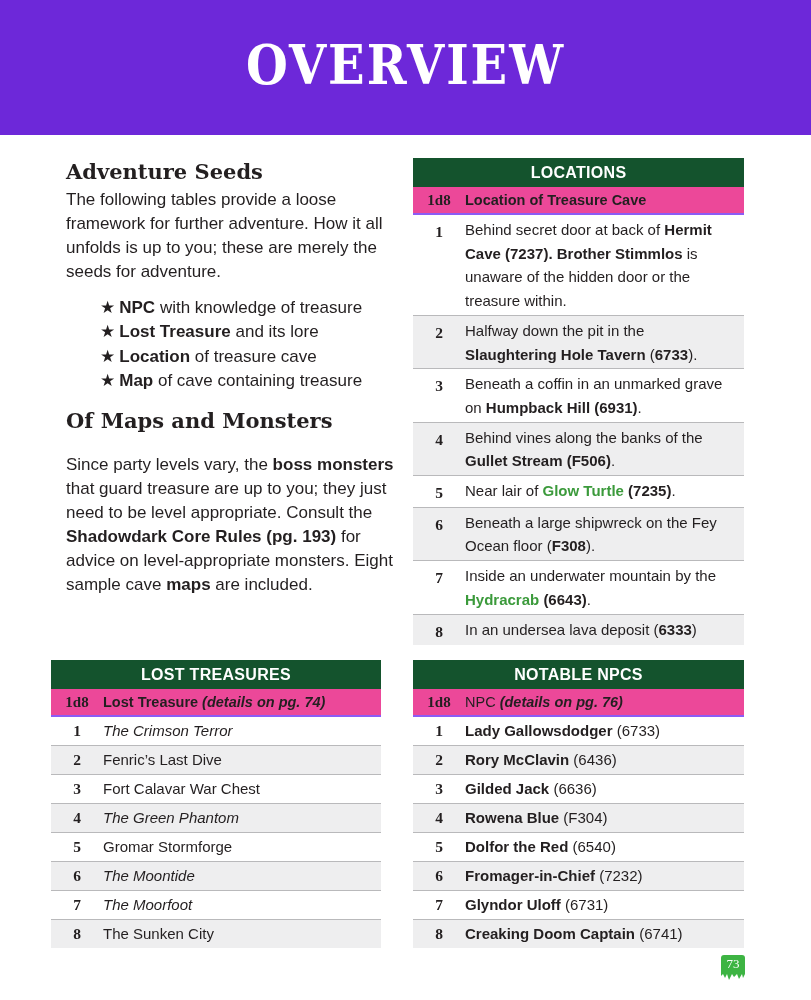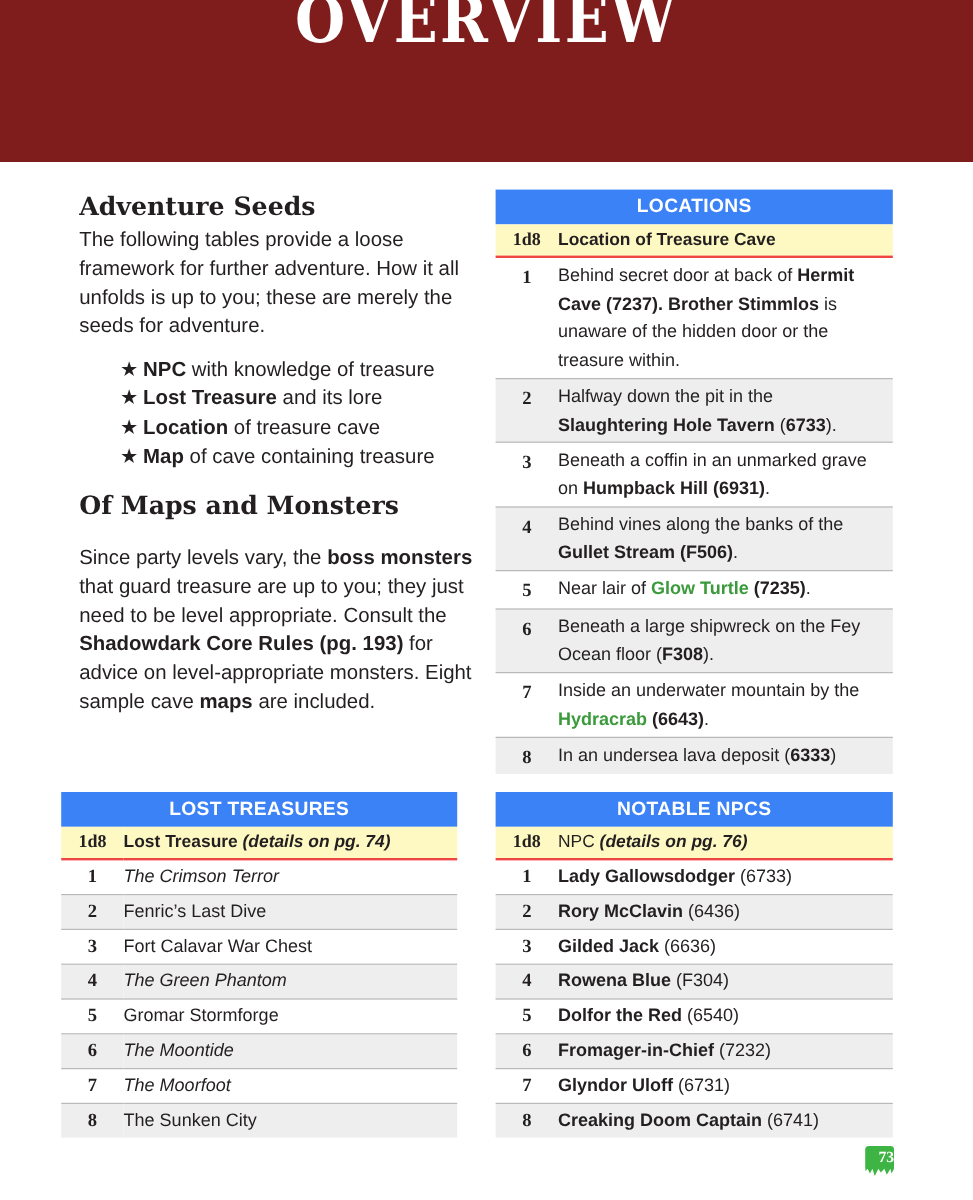--- a/index.html
+++ b/index.html
@@ -3,47 +3,47 @@
 <meta charset="utf-8">
 <style>
   html, body { margin: 0; padding: 0; }
   body {
     width: 811px; height: 1000px; background: #ffffff; position: relative;
     font-family: "Liberation Sans", "DejaVu Sans", sans-serif; color: #231f20;
     overflow: hidden;
   }
   .banner {
     position: absolute; left: 0; top: 0; width: 811px; height: 135px;
-    background: #7f1d1d; display: flex; justify-content: center;
+    background: #6d28d9; display: flex; align-items: center; justify-content: center;
   }
   .banner-title {
     color: #ffffff; font-family: "DejaVu Serif", serif; font-weight: bold;
     font-size: 48px; letter-spacing: 2px; margin-top: -6px;
     transform: scaleY(1.12);
   }
   .col-left { position: absolute; left: 66px; top: 158px; width: 332px; }
   .h2 {
     font-family: "DejaVu Serif", serif; font-weight: bold; font-size: 21px;
     color: #231f20; margin: 0; line-height: 28px;
   }
   .para { font-size: 17px; line-height: 24px; margin: 0; }
   .bullets { list-style: none; margin: 0; padding: 0 0 0 34px; }
   .bullets li { font-size: 17px; line-height: 24.3px; white-space: nowrap; }
   .star { margin-right: 4px; }
   .b { font-weight: bold; }
   .green { color: #3b9a3b; font-weight: bold; }
 
   table.rt { border-collapse: collapse; position: absolute; }
   .rt .title-row th {
-    background: #3b82f6; color: #ffffff; font-weight: bold; font-size: 16px;
+    background: #14532d; color: #ffffff; font-weight: bold; font-size: 16px;
     height: 29px; padding: 0; text-align: center; letter-spacing: 0.3px;
   }
   .rt .head-row th {
-    background: #fef9c3; font-size: 14.5px; height: 26px; padding: 0;
-    border-bottom: 2px solid #ef4444; text-align: left; font-weight: bold;
+    background: #ec4899; font-size: 14.5px; height: 26px; padding: 0;
+    border-bottom: 2px solid #8b5cf6; text-align: left; font-weight: bold;
   }
   .rt .head-row th.die { text-align: center; width: 52px; font-family: "Liberation Serif", serif; font-size: 15px; }
   .rt td { font-size: 15px; padding: 0; vertical-align: top; border-bottom: 1px solid #b9b9bb; }
   .rt td.num { text-align: center; font-weight: bold; font-family: "Liberation Serif", serif; font-size: 15.5px; width: 52px; }
   .rt tr.alt td { background: #eeeeef; }
   .rt td.txt { padding-right: 6px; }
   .sub-it { font-style: italic; font-weight: bold; }
 
   #loc { left: 413px; top: 158px; width: 331px; }
   #loc td { line-height: 23.7px; padding-top: 3px; padding-bottom: 2px; }
@@ -52,21 +52,21 @@
 
   #lost { left: 51px; top: 660px; width: 330px; }
   #npc { left: 413px; top: 660px; width: 331px; }
   #lost td, #npc td { height: 28px; line-height: 28px; }
   #lost tr.last td, #npc tr.last td { border-bottom: none; }
   .it { font-style: italic; }
 
   .page-badge {
     position: absolute; left: 721px; top: 955px; width: 24px; height: 18px;
     background: #3db443; color: #ffffff; font-family: "Liberation Serif", serif;
-    font-weight: bold; font-size: 13px; text-align: right; line-height: 18px;
+    font-weight: normal; font-size: 13px; text-align: center; line-height: 18px;
     border-radius: 3px 3px 1px 1px;
   }
   .drip { position: absolute; left: 721px; top: 972px; }
 </style>
 </head>
 <body>
 
 <div class="banner">
   <div class="banner-title">OVERVIEW</div>
 </div>

